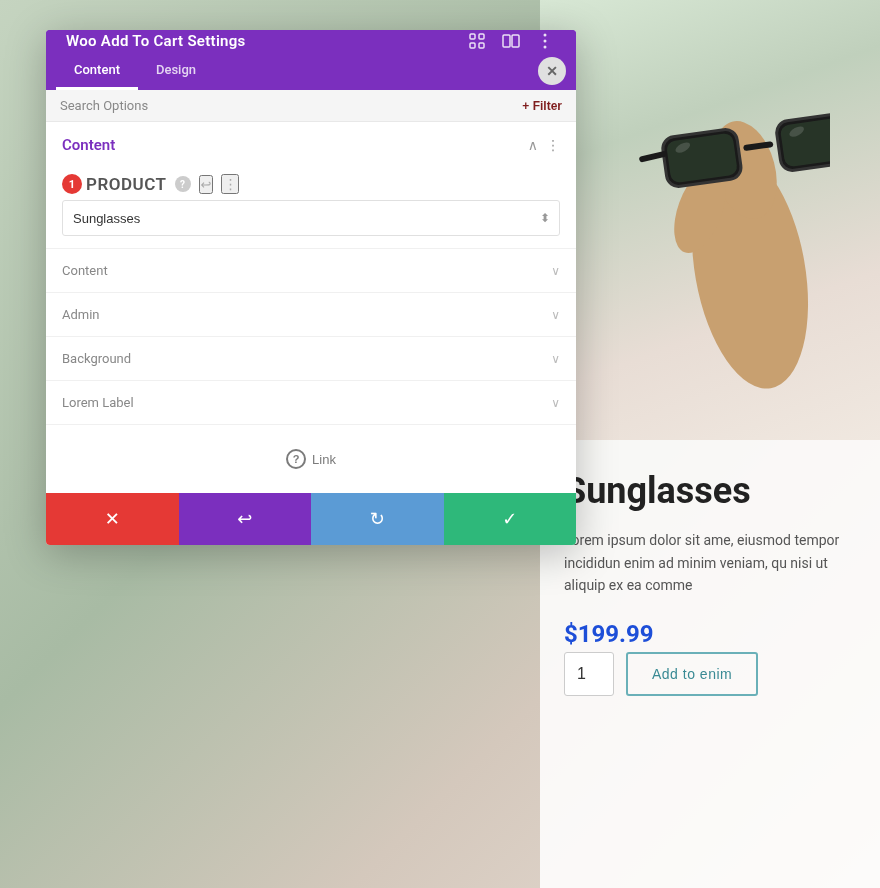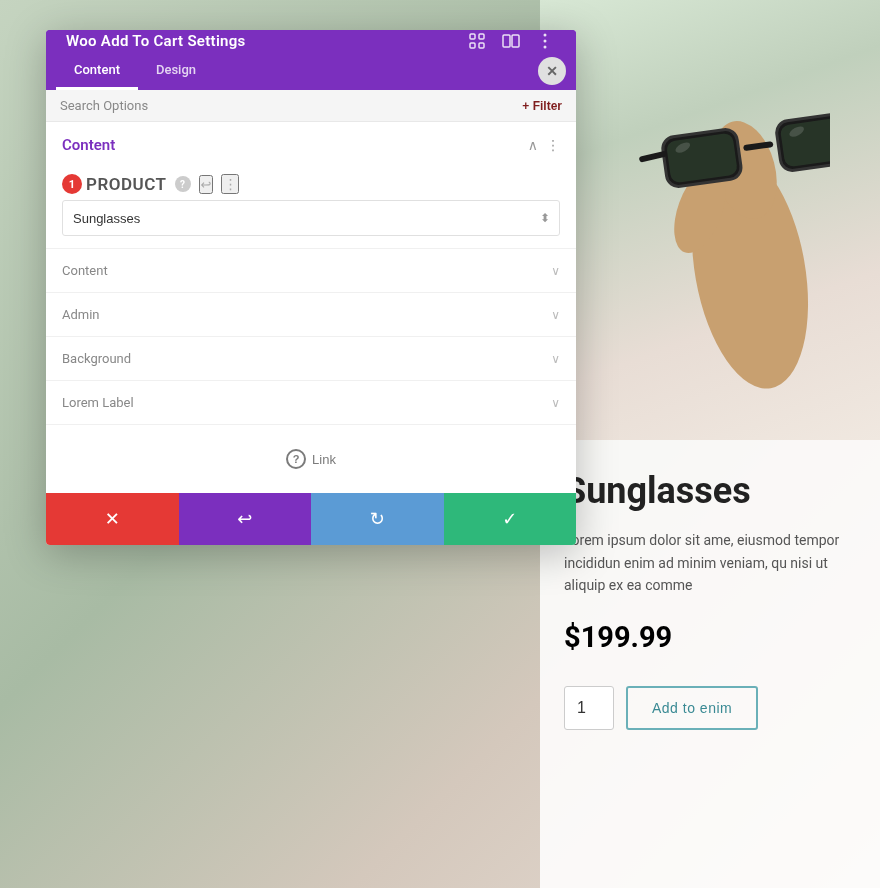--- a/index.html
+++ b/index.html
@@ -55,24 +55,24 @@
     }
 
     .product-desc-preview {
       font-size: 14px;
       color: #555;
       line-height: 1.6;
       margin-bottom: 24px;
     }
 
     .product-price-preview {
-      font-size: 29px;
+      font-size: 24px;
       font-weight: 700;
-      color: #000000;
-      margin-bottom: 32px;
+      color: #1d4ed8;
+      margin-bottom: 4px;
     }
 
     .cart-row {
       display: flex;
       align-items: center;
       gap: 12px;
     }
 
     .qty-input {
       width: 50px;

